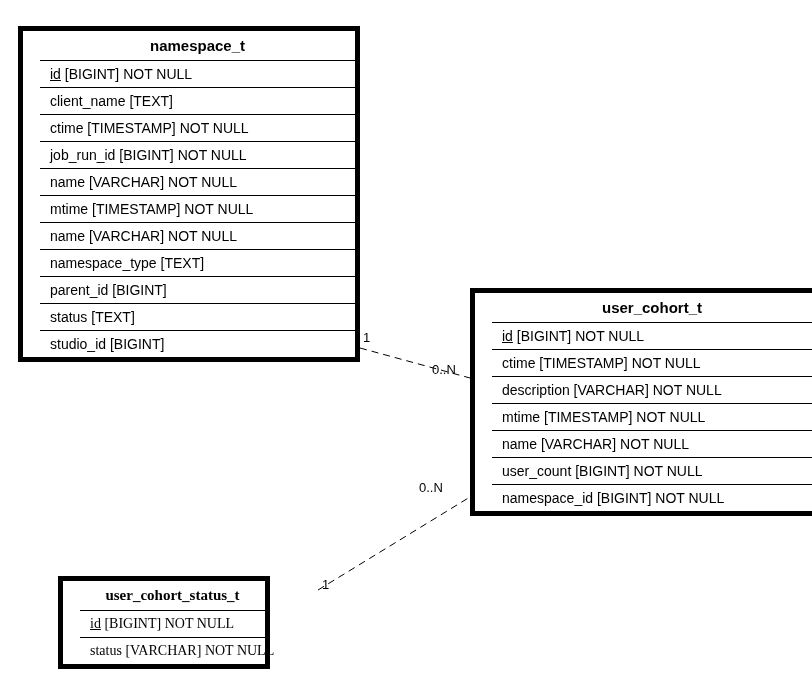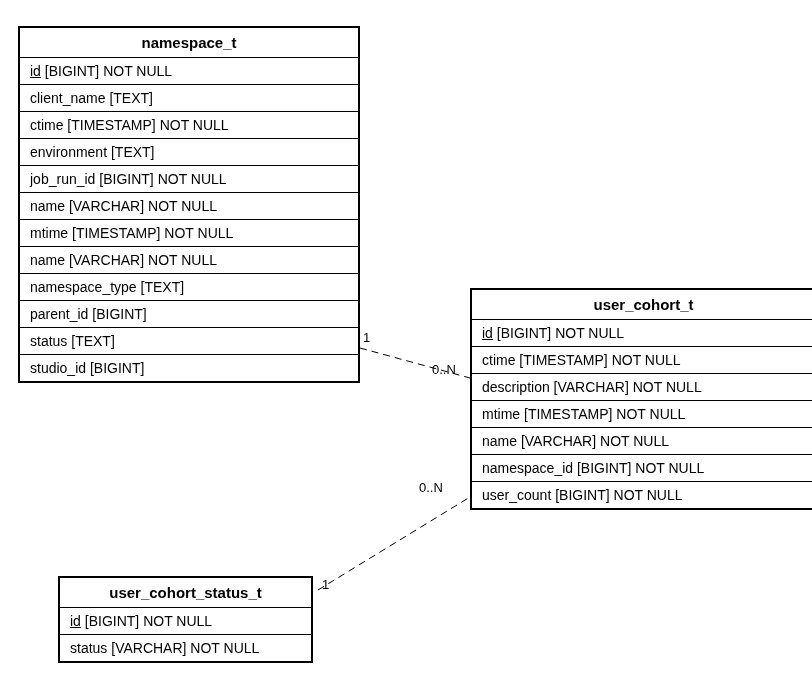--- a/index.html
+++ b/index.html
@@ -9,22 +9,23 @@
     font-family: Arial, Helvetica, sans-serif;
     font-size: 14px;
     background: #fff;
     width: 812px;
     height: 693px;
     position: relative;
     overflow: hidden;
   }
   .entity {
     position: absolute;
-    border: 2px solid #000000;
+    border: 5px solid #000000;
     background: #fff;
+    padding-left: 17px;
   }
   .entity-title {
     font-weight: bold;
     text-align: center;
     padding: 6px 10px;
     border-bottom: 1px solid #000;
     font-size: 15px;
   }
   .entity-row {
     padding: 5px 10px;
@@ -55,43 +56,42 @@
   }
 </style>
 </head>
 <body>
 
 <div class="entity" style="left:18px; top:26px; width:342px;">
   <div class="entity-title">namespace_t</div>
   <div class="entity-row"><span class="pk">id</span>  <span class="type">[BIGINT]</span> <span>NOT NULL</span></div>
   <div class="entity-row"><span>client_name</span>  <span class="type">[TEXT]</span> <span></span></div>
   <div class="entity-row"><span>ctime</span>  <span class="type">[TIMESTAMP]</span> <span>NOT NULL</span></div>
-  <div class="entity-row"><span>environment</span>  <span class="type">[TEXT]</span> <span></span></div>
   <div class="entity-row"><span>job_run_id</span>  <span class="type">[BIGINT]</span> <span>NOT NULL</span></div>
   <div class="entity-row"><span>name</span>  <span class="type">[VARCHAR]</span> <span>NOT NULL</span></div>
   <div class="entity-row"><span>mtime</span>  <span class="type">[TIMESTAMP]</span> <span>NOT NULL</span></div>
   <div class="entity-row"><span>name</span>  <span class="type">[VARCHAR]</span> <span>NOT NULL</span></div>
   <div class="entity-row"><span>namespace_type</span>  <span class="type">[TEXT]</span> <span></span></div>
   <div class="entity-row"><span>parent_id</span>  <span class="type">[BIGINT]</span> <span></span></div>
   <div class="entity-row"><span>status</span>  <span class="type">[TEXT]</span> <span></span></div>
   <div class="entity-row"><span>studio_id</span>  <span class="type">[BIGINT]</span> <span></span></div>
 </div>
 
 <div class="entity" style="left:470px; top:288px; width:347px;">
   <div class="entity-title">user_cohort_t</div>
   <div class="entity-row"><span class="pk">id</span>  <span class="type">[BIGINT]</span> <span>NOT NULL</span></div>
   <div class="entity-row"><span>ctime</span>  <span class="type">[TIMESTAMP]</span> <span>NOT NULL</span></div>
   <div class="entity-row"><span>description</span>  <span class="type">[VARCHAR]</span> <span>NOT NULL</span></div>
   <div class="entity-row"><span>mtime</span>  <span class="type">[TIMESTAMP]</span> <span>NOT NULL</span></div>
   <div class="entity-row"><span>name</span>  <span class="type">[VARCHAR]</span> <span>NOT NULL</span></div>
+  <div class="entity-row"><span>user_count</span>  <span class="type">[BIGINT]</span> <span>NOT NULL</span></div>
   <div class="entity-row"><span>namespace_id</span>  <span class="type">[BIGINT]</span> <span>NOT NULL</span></div>
-  <div class="entity-row"><span>user_count</span>  <span class="type">[BIGINT]</span> <span>NOT NULL</span></div>
 </div>
 
-<div class="entity" style="left:58px; top:576px; width:255px;">
+<div class="entity" style="left:58px; top:576px; width:212px;font-family:Liberation Serif, serif;">
   <div class="entity-title">user_cohort_status_t</div>
   <div class="entity-row"><span class="pk">id</span>  <span class="type">[BIGINT]</span> <span>NOT NULL</span></div>
   <div class="entity-row"><span>status</span>  <span class="type">[VARCHAR]</span> <span>NOT NULL</span></div>
 </div>
 
 <svg class="rel-layer">
   <line x1="360" y1="348" x2="470" y2="378" stroke="#000" stroke-width="1" stroke-dasharray="7,5"></line>
   <line x1="318" y1="590" x2="470" y2="497" stroke="#000" stroke-width="1" stroke-dasharray="7,5"></line>
 </svg>
 

